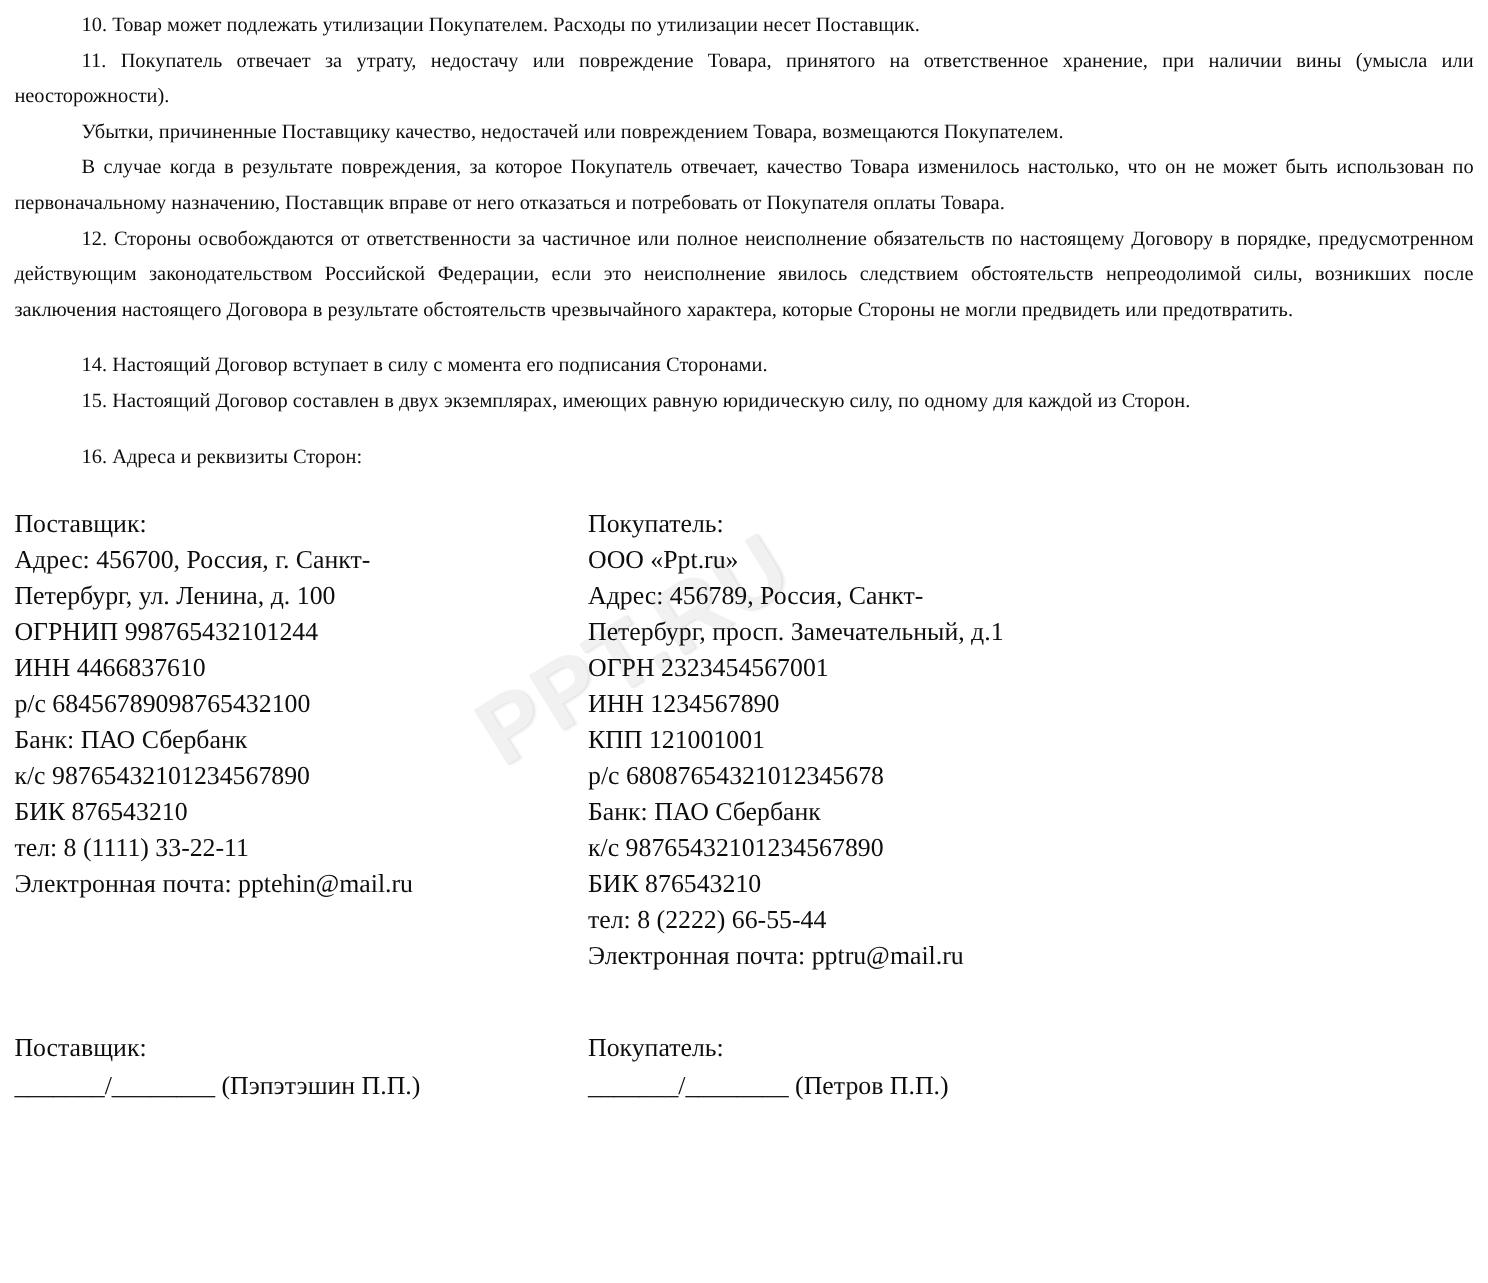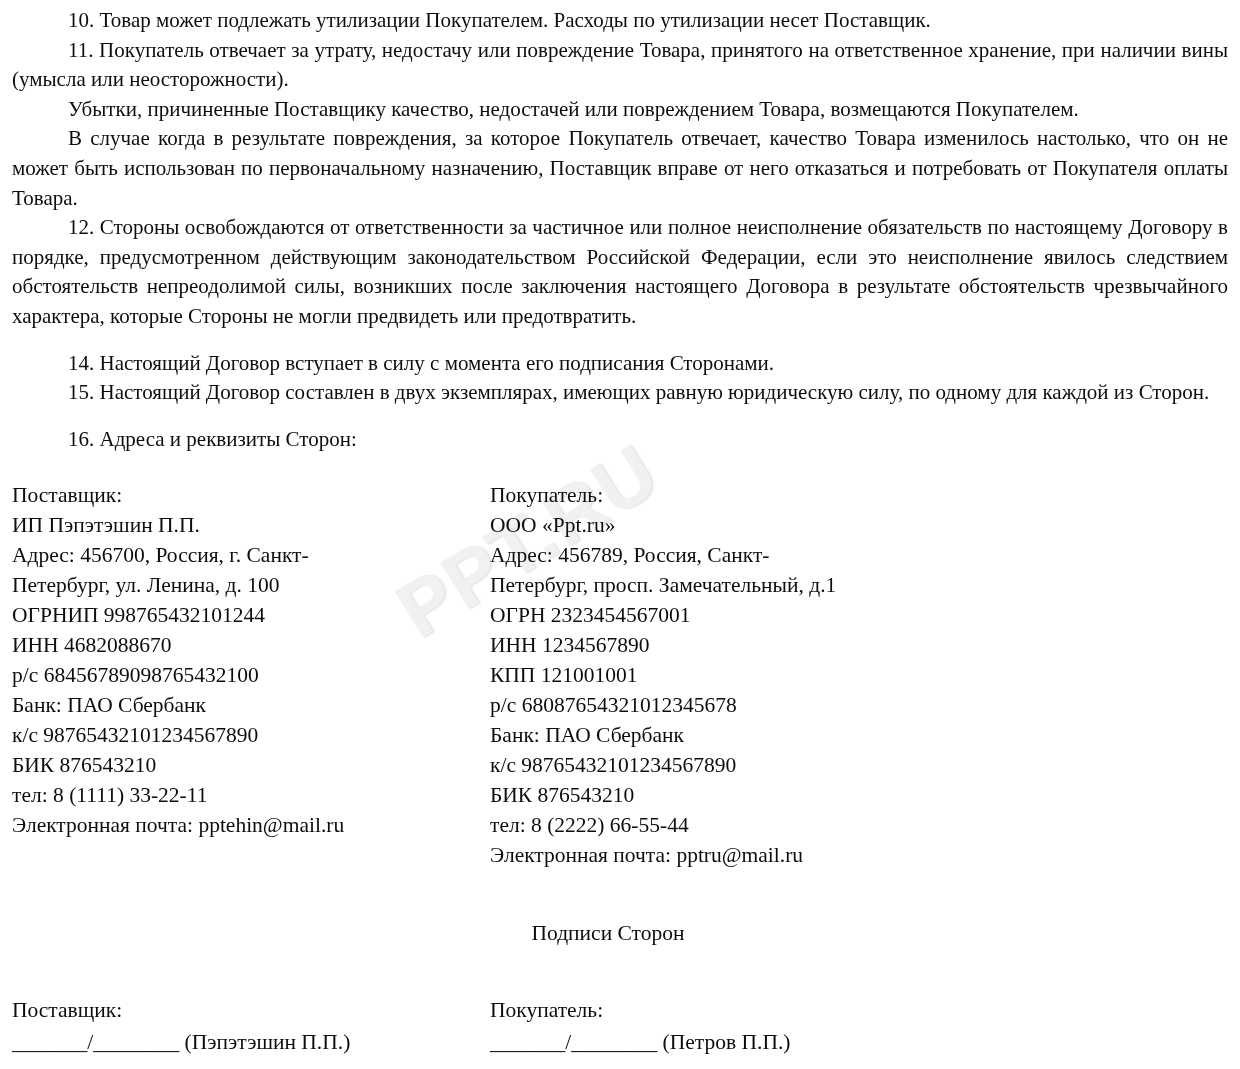--- a/index.html
+++ b/index.html
@@ -52,21 +52,21 @@
     white-space: nowrap;
   }
 
   
   .body-block {
     position: relative;
     z-index: 2;
   }
   p.para {
     margin: 0;
-    font-size: 21px;
+    font-size: 17px;
     line-height: 29.6px;
     text-align: justify;
     text-indent: 56px;
     text-justify: inter-word;
     hyphens: none;
   }
   p.para.last-left {
     text-align: left;
     margin-top: 17px;
   }
@@ -140,25 +140,24 @@
     <p class="para">12. Стороны освобождаются от ответственности за частичное или полное неисполнение обязательств по настоящему Договору в порядке, предусмотренном действующим законодательством Российской Федерации, если это неисполнение явилось следствием обстоятельств непреодолимой силы, возникших после заключения настоящего Договора в результате обстоятельств чрезвычайного характера, которые Стороны не могли предвидеть или предотвратить.</p>
     <p class="para last-left">14. Настоящий Договор вступает в силу с момента его подписания Сторонами.</p>
     <p class="para">15. Настоящий Договор составлен в двух экземплярах, имеющих равную юридическую силу, по одному для каждой из Сторон.</p>
     <p class="para last-left">16. Адреса и реквизиты Сторон:</p>
   </div>
 
   <div class="requisites">
 
     <div class="req-col left">
       <div class="req-line">Поставщик:</div>
-      <div class="req-line">ИП Пэпэтэшин П.П.</div>
       <div class="req-line">Адрес: 456700, Россия, г. Санкт-</div>
       <div class="req-line">Петербург, ул. Ленина, д. 100</div>
       <div class="req-line">ОГРНИП 998765432101244</div>
-      <div class="req-line">ИНН 4682088670</div>
+      <div class="req-line">ИНН 4466837610</div>
       <div class="req-line">р/с 68456789098765432100</div>
       <div class="req-line">Банк: ПАО Сбербанк</div>
       <div class="req-line">к/с 98765432101234567890</div>
       <div class="req-line">БИК 876543210</div>
       <div class="req-line">тел: 8 (1111) 33-22-11</div>
       <div class="req-line">Электронная почта: pptehin@mail.ru</div>
     </div>
 
     <div class="req-col right">
       <div class="req-line">Покупатель:</div>
@@ -171,21 +170,20 @@
       <div class="req-line">р/с 68087654321012345678</div>
       <div class="req-line">Банк: ПАО Сбербанк</div>
       <div class="req-line">к/с 98765432101234567890</div>
       <div class="req-line">БИК 876543210</div>
       <div class="req-line">тел: 8 (2222) 66-55-44</div>
       <div class="req-line">Электронная почта: pptru@mail.ru</div>
     </div>
 
   </div>
 
-  <div class="sign-heading">Подписи Сторон</div>
 
   <div class="signatures">
     <div class="sign-col left">
       <span class="sign-role">Поставщик:</span>
       <span class="sign-line">_______/________ (Пэпэтэшин П.П.)</span>
     </div>
     <div class="sign-col right">
       <span class="sign-role">Покупатель:</span>
       <span class="sign-line">_______/________ (Петров П.П.)</span>
     </div>

